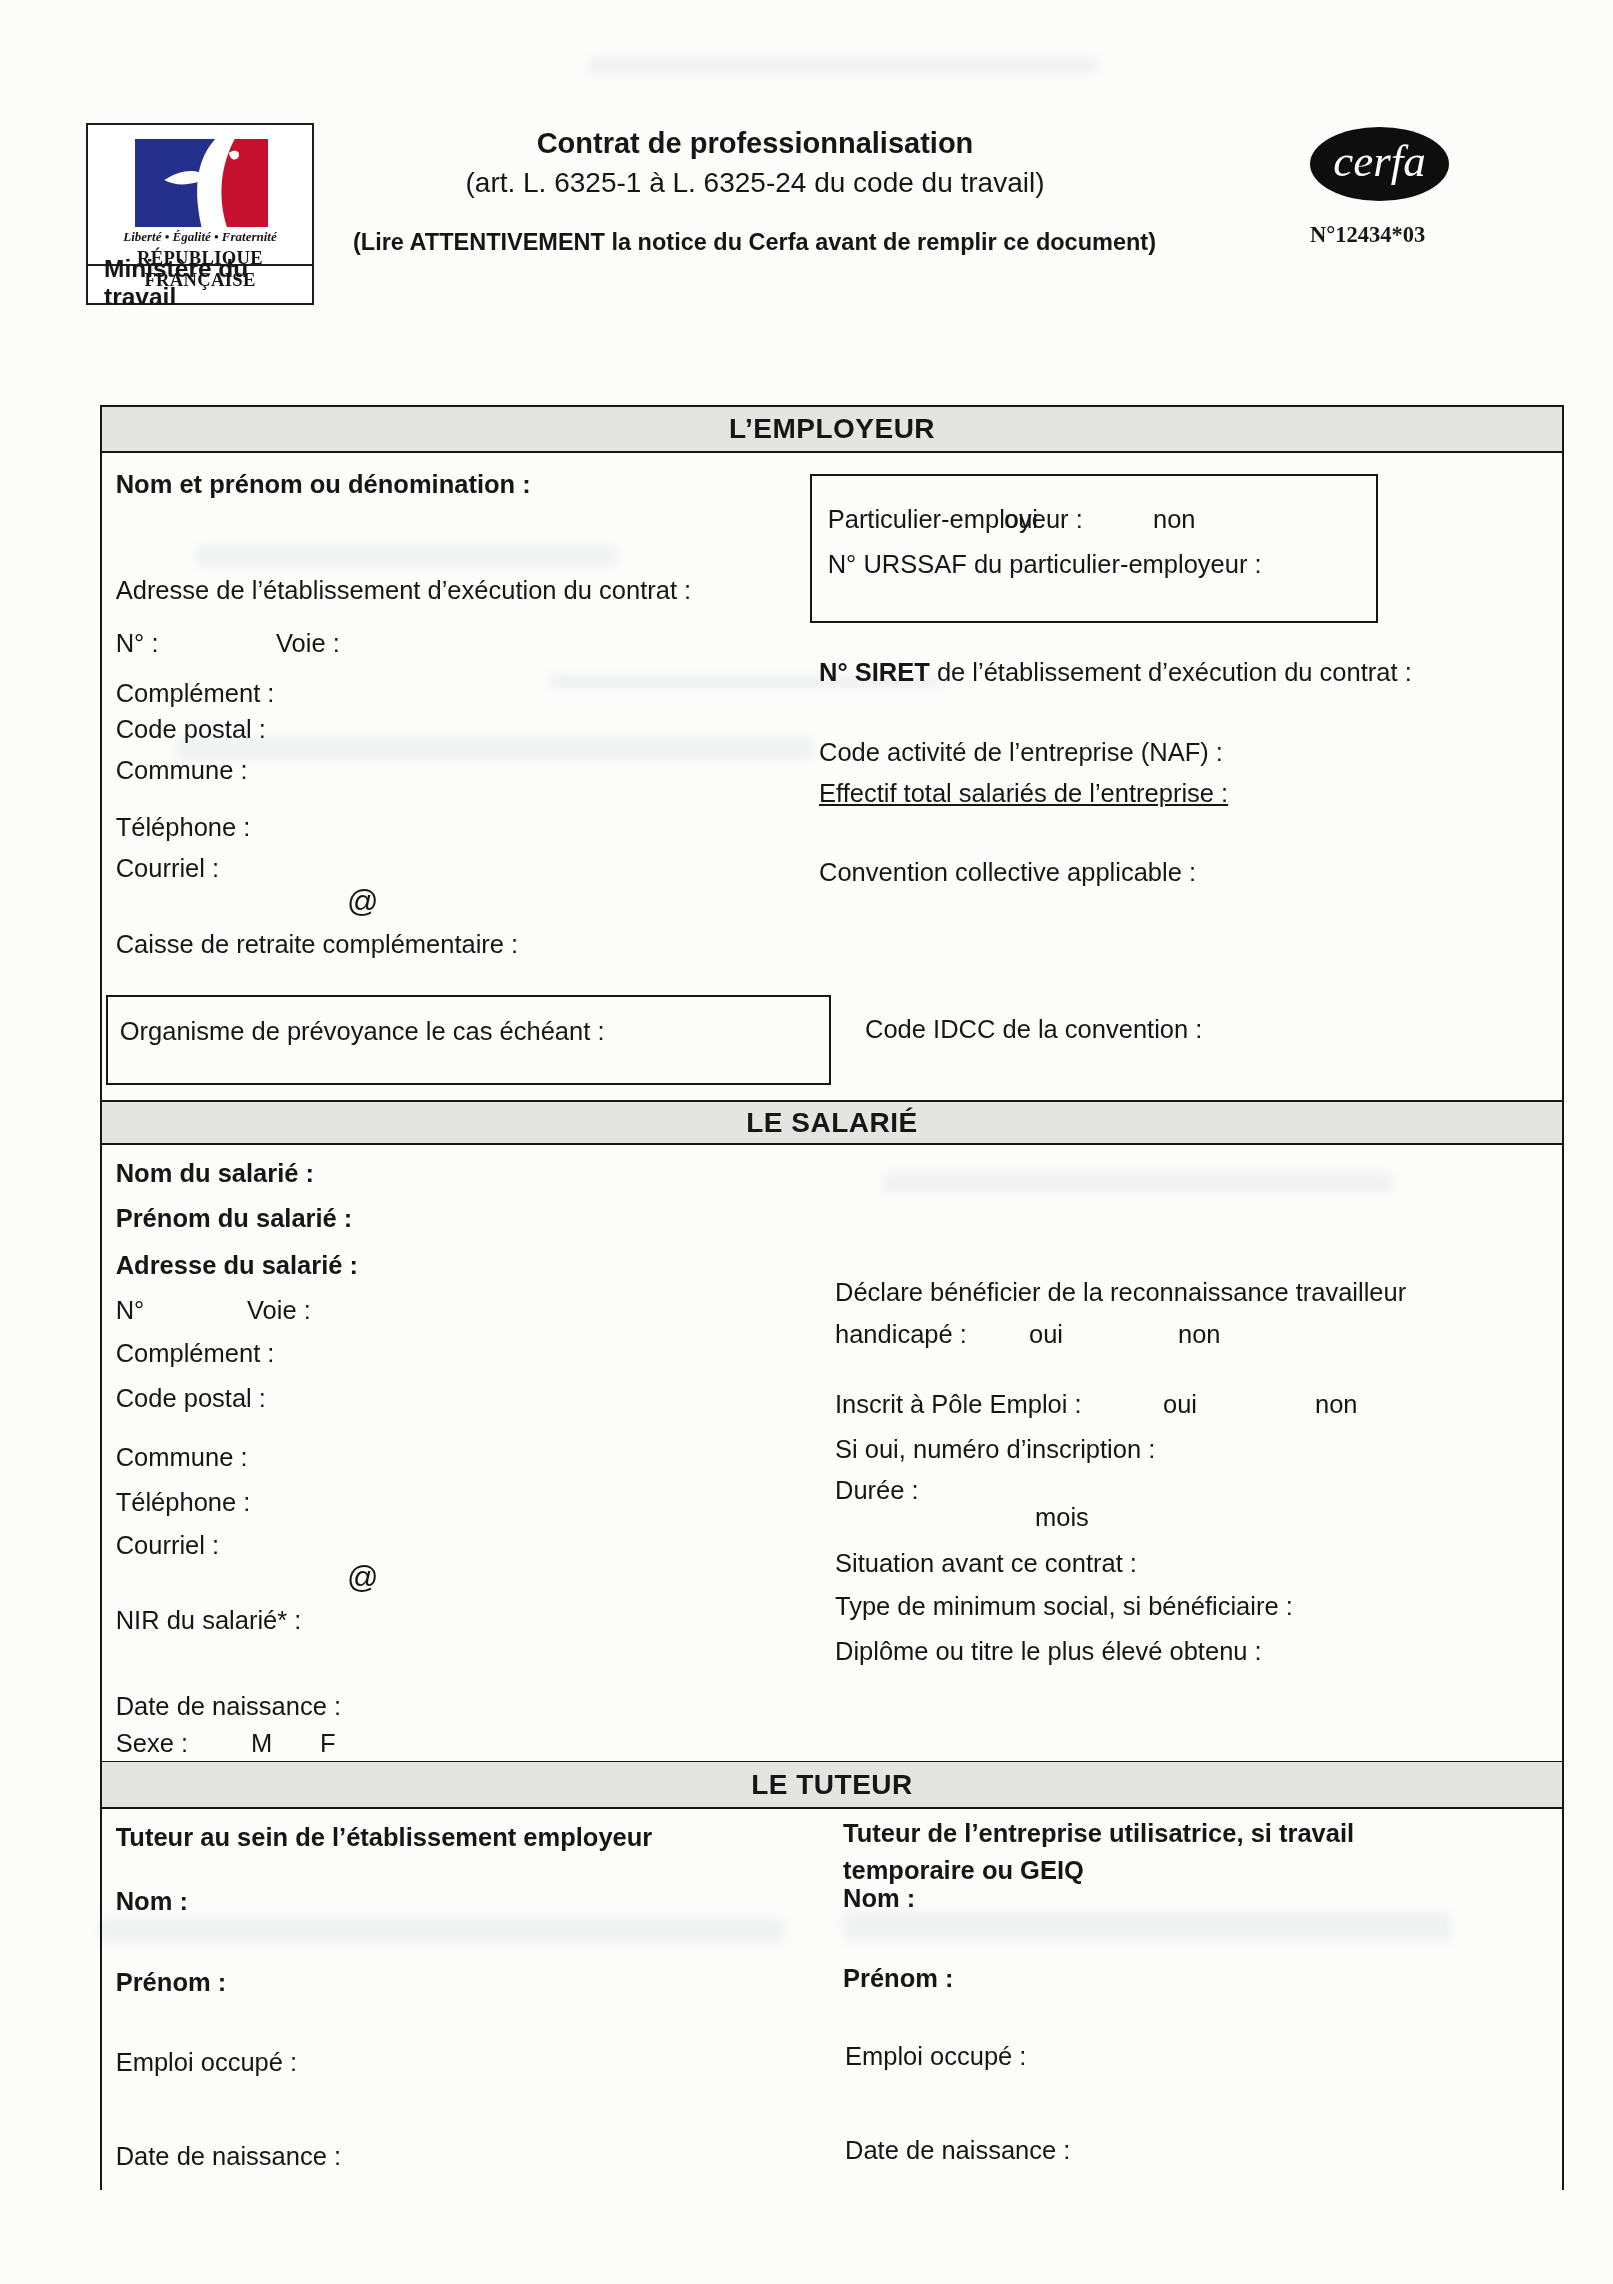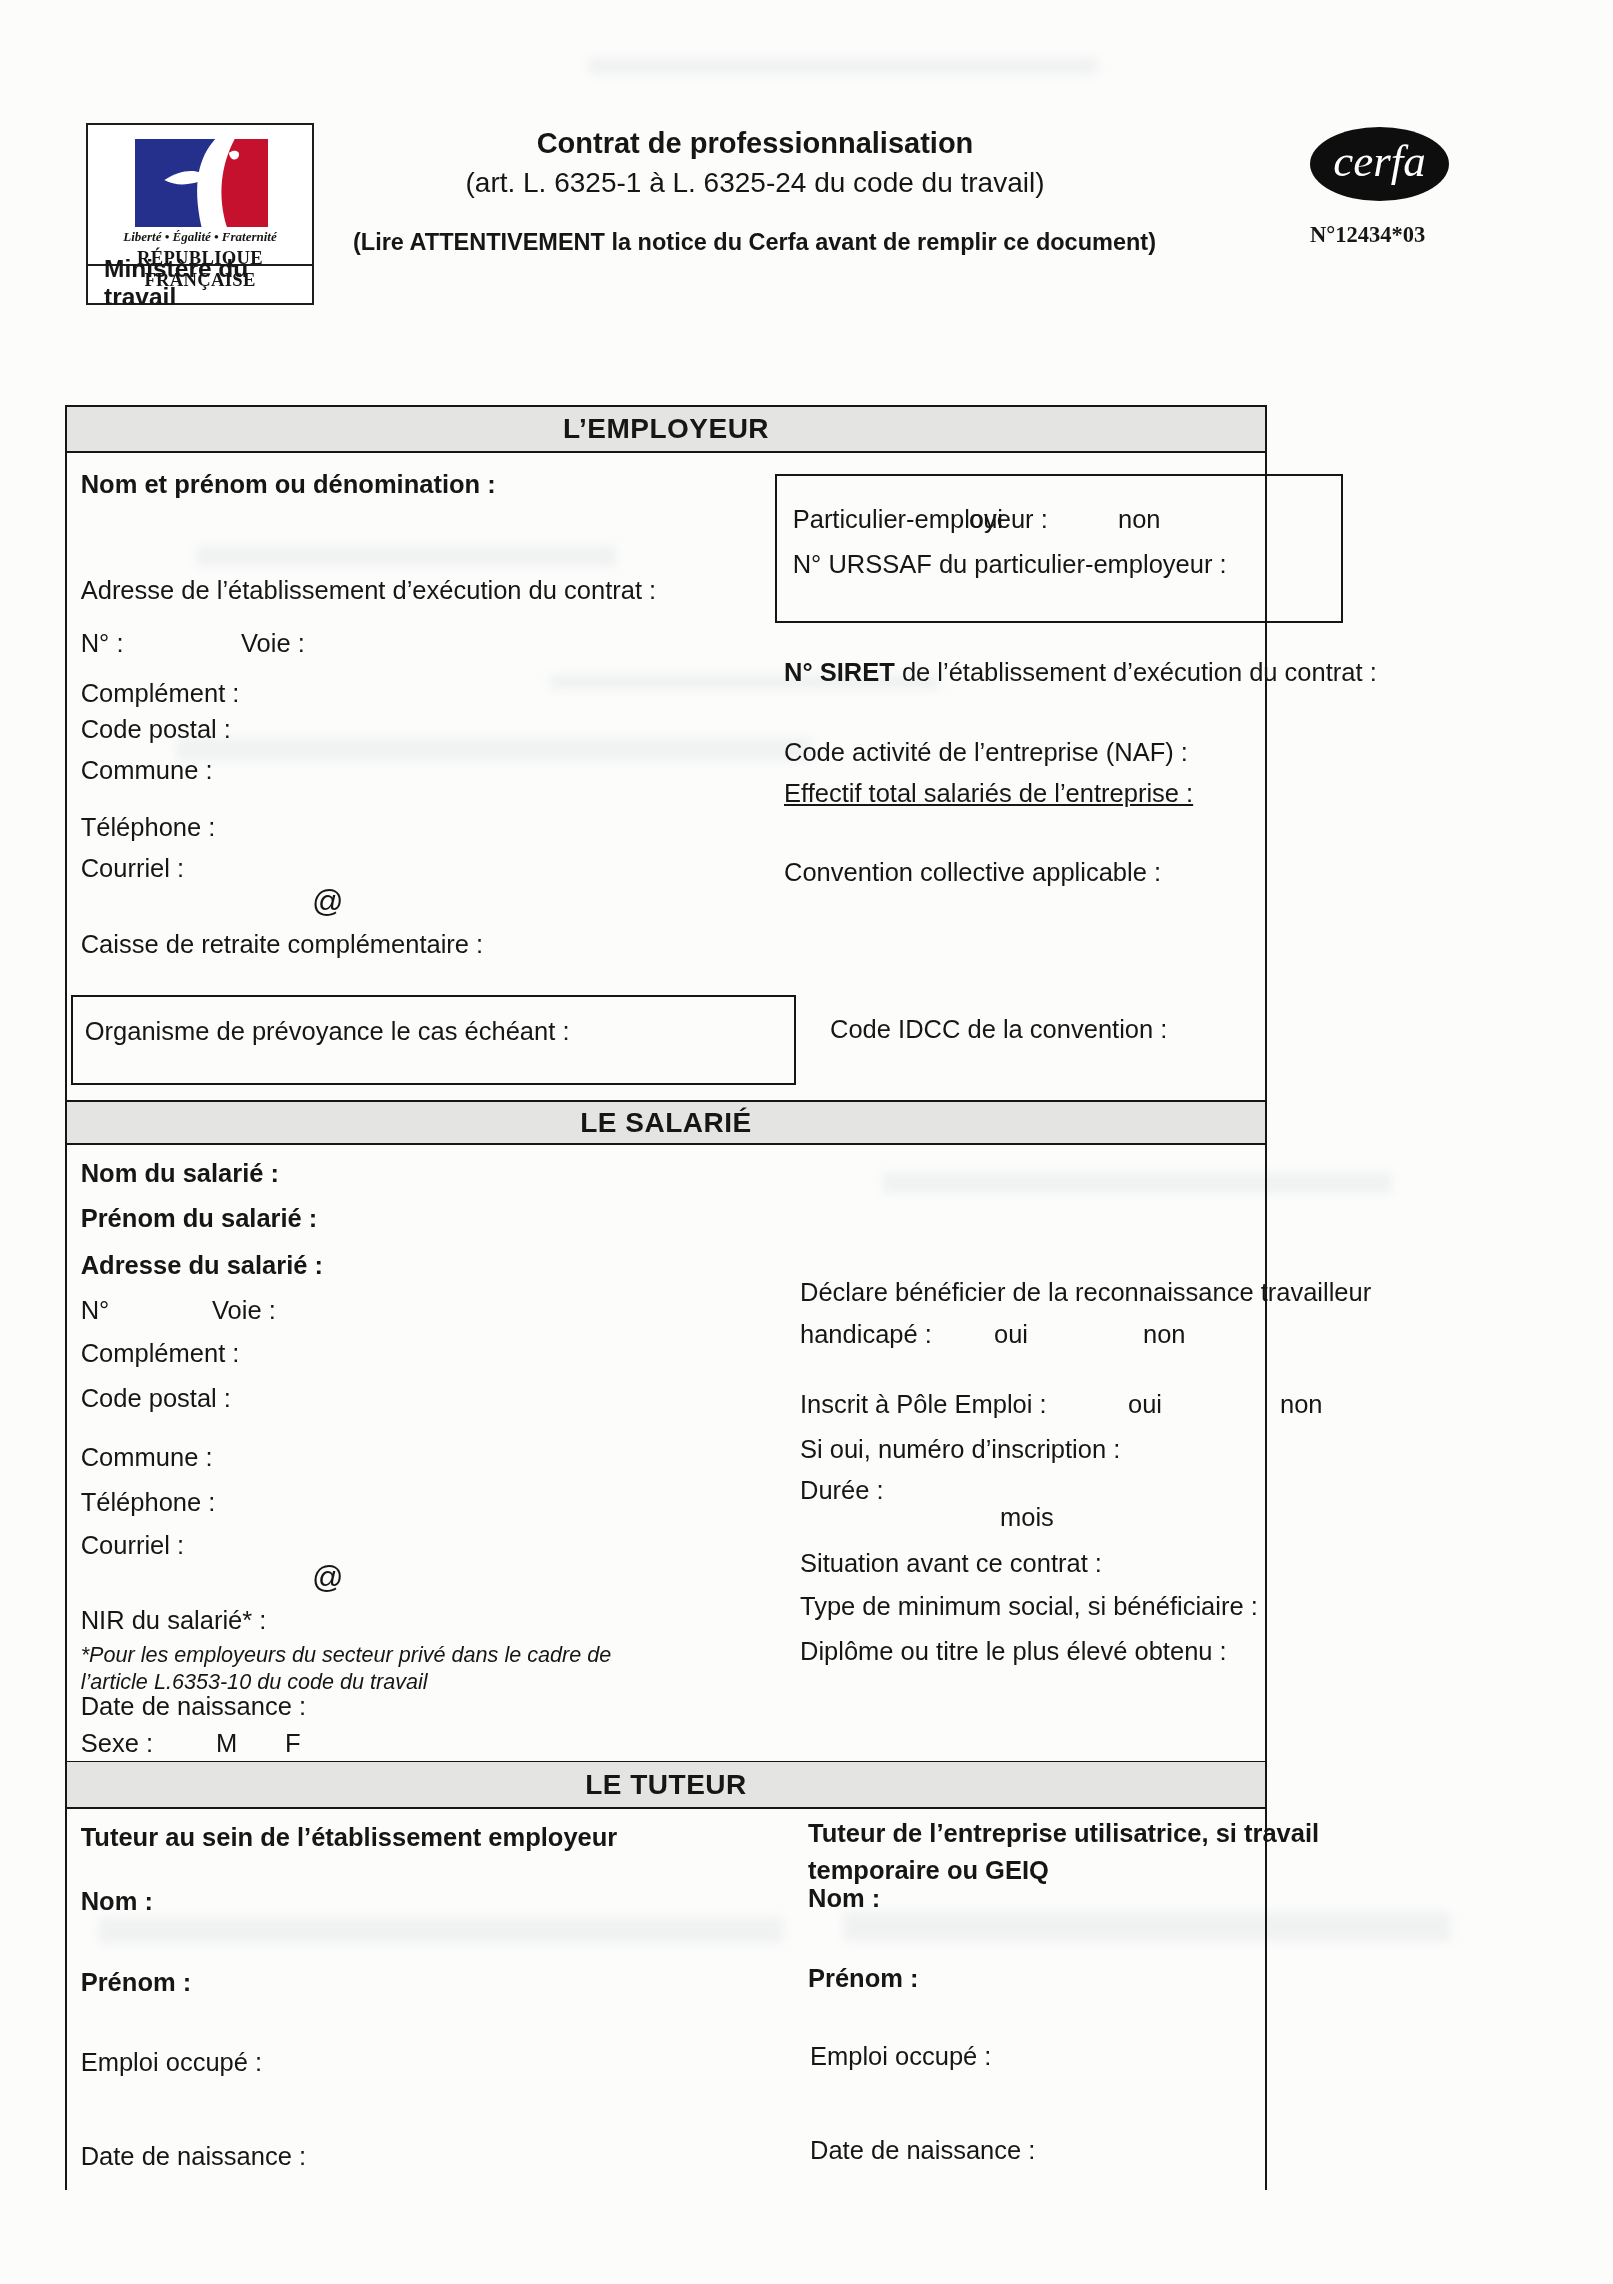--- a/index.html
+++ b/index.html
@@ -33,21 +33,21 @@
                 font-weight:bold; font-size:23.5px; }
 
   .cerfa-ellipse { position:absolute; left:1310px; top:127px; width:139px; height:74px;
                    background:#0e0e0e; border-radius:50%; display:flex; align-items:center; justify-content:center;
                    color:#fff; font-family:"Liberation Serif", serif; font-style:italic; font-size:45px;
                    padding-bottom:5.9px; }
   .cerfa-number { position:absolute; left:1310px; top:222px;
                   font-family:"Liberation Serif", serif; font-weight:bold; font-size:22.5px; }
 
   
-  .section { position:absolute; left:65px; width:1202px; border:2.9px solid #161616; background:transparent; }
+  .section { position:absolute; left:100px; width:1464px; border:2.9px solid #161616; background:transparent; }
   .section.no-top { border-top:none; }
   .section.no-bottom { border-bottom:none; }
   .secbar { width:100%; background:#e4e4e2; border-bottom:2.9px solid #161616;
             display:flex; align-items:center; justify-content:center;
             font-weight:bold; font-size:28px; letter-spacing:0.5px; }
   .inner-box { position:absolute; border:2.9px solid #161616; }
 
   .at { font-size:31px; }
   .note { position:absolute; font-size:21.6px; line-height:27.4px; font-style:italic; white-space:normal; }
   .wrap { white-space:normal; line-height:37px; }
@@ -135,21 +135,20 @@
     <span class="lbl b" style="left:13.7px; top:149px;">Adresse du salarié :</span>
     <span class="lbl" style="left:13.7px; top:194px;">N°</span>
     <span class="lbl" style="left:145px; top:194px;">Voie :</span>
     <span class="lbl" style="left:13.7px; top:237px;">Complément :</span>
     <span class="lbl" style="left:13.7px; top:282px;">Code postal :</span>
     <span class="lbl" style="left:13.7px; top:341px;">Commune :</span>
     <span class="lbl" style="left:13.7px; top:386px;">Téléphone :</span>
     <span class="lbl" style="left:13.7px; top:429px;">Courriel :</span>
     <span class="lbl at" style="left:245px; top:461px;">@</span>
     <span class="lbl" style="left:13.7px; top:504px;">NIR du salarié* :</span>
-    <span class="note" style="left:13.7px; top:539px; width:598px;">*Pour les employeurs du secteur privé dans le cadre de l’article L.6353-10 du code du travail</span>
     <span class="lbl" style="left:13.7px; top:590px;">Date de naissance :</span>
     <span class="lbl" style="left:13.7px; top:627px;">Sexe :</span>
     <span class="lbl" style="left:149px; top:627px;">M</span>
     <span class="lbl" style="left:218px; top:627px;">F</span>
 
     <span class="lbl" style="left:733px; top:176px;">Déclare bénéficier de la reconnaissance travailleur</span>
     <span class="lbl" style="left:733px; top:218px;">handicapé :</span>
     <span class="lbl" style="left:927px; top:218px;">oui</span>
     <span class="lbl" style="left:1076px; top:218px;">non</span>
 

